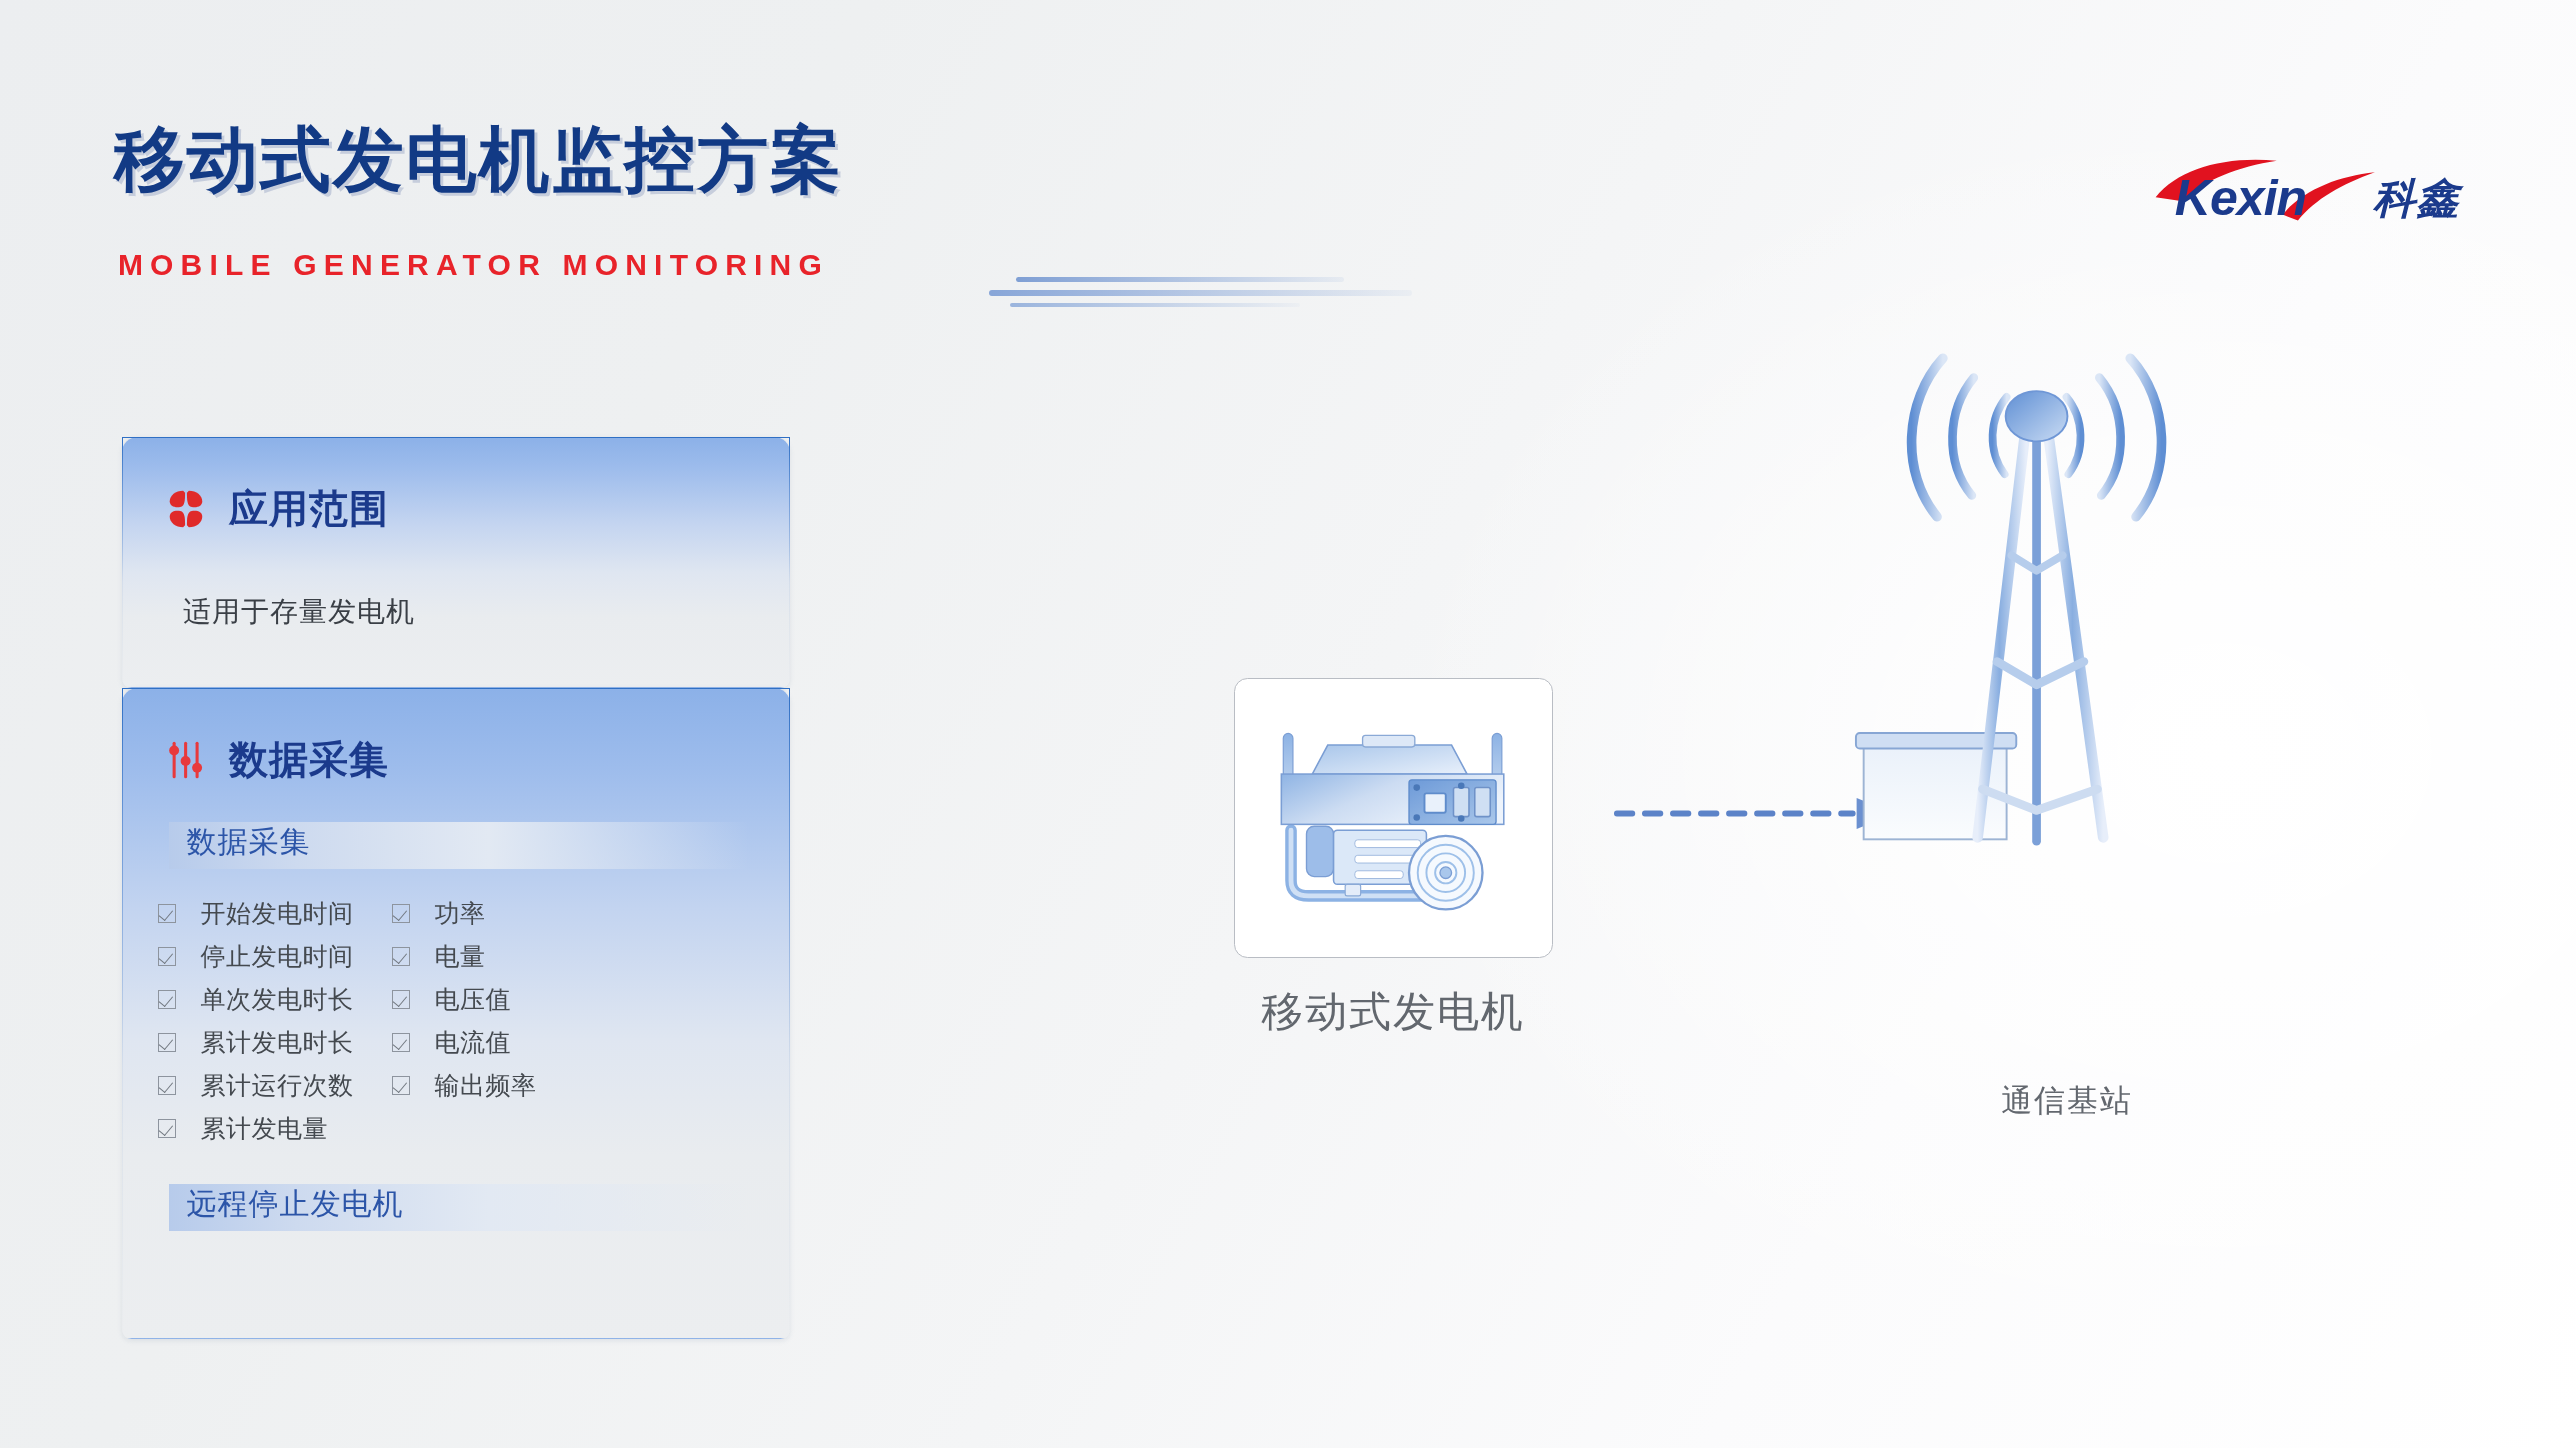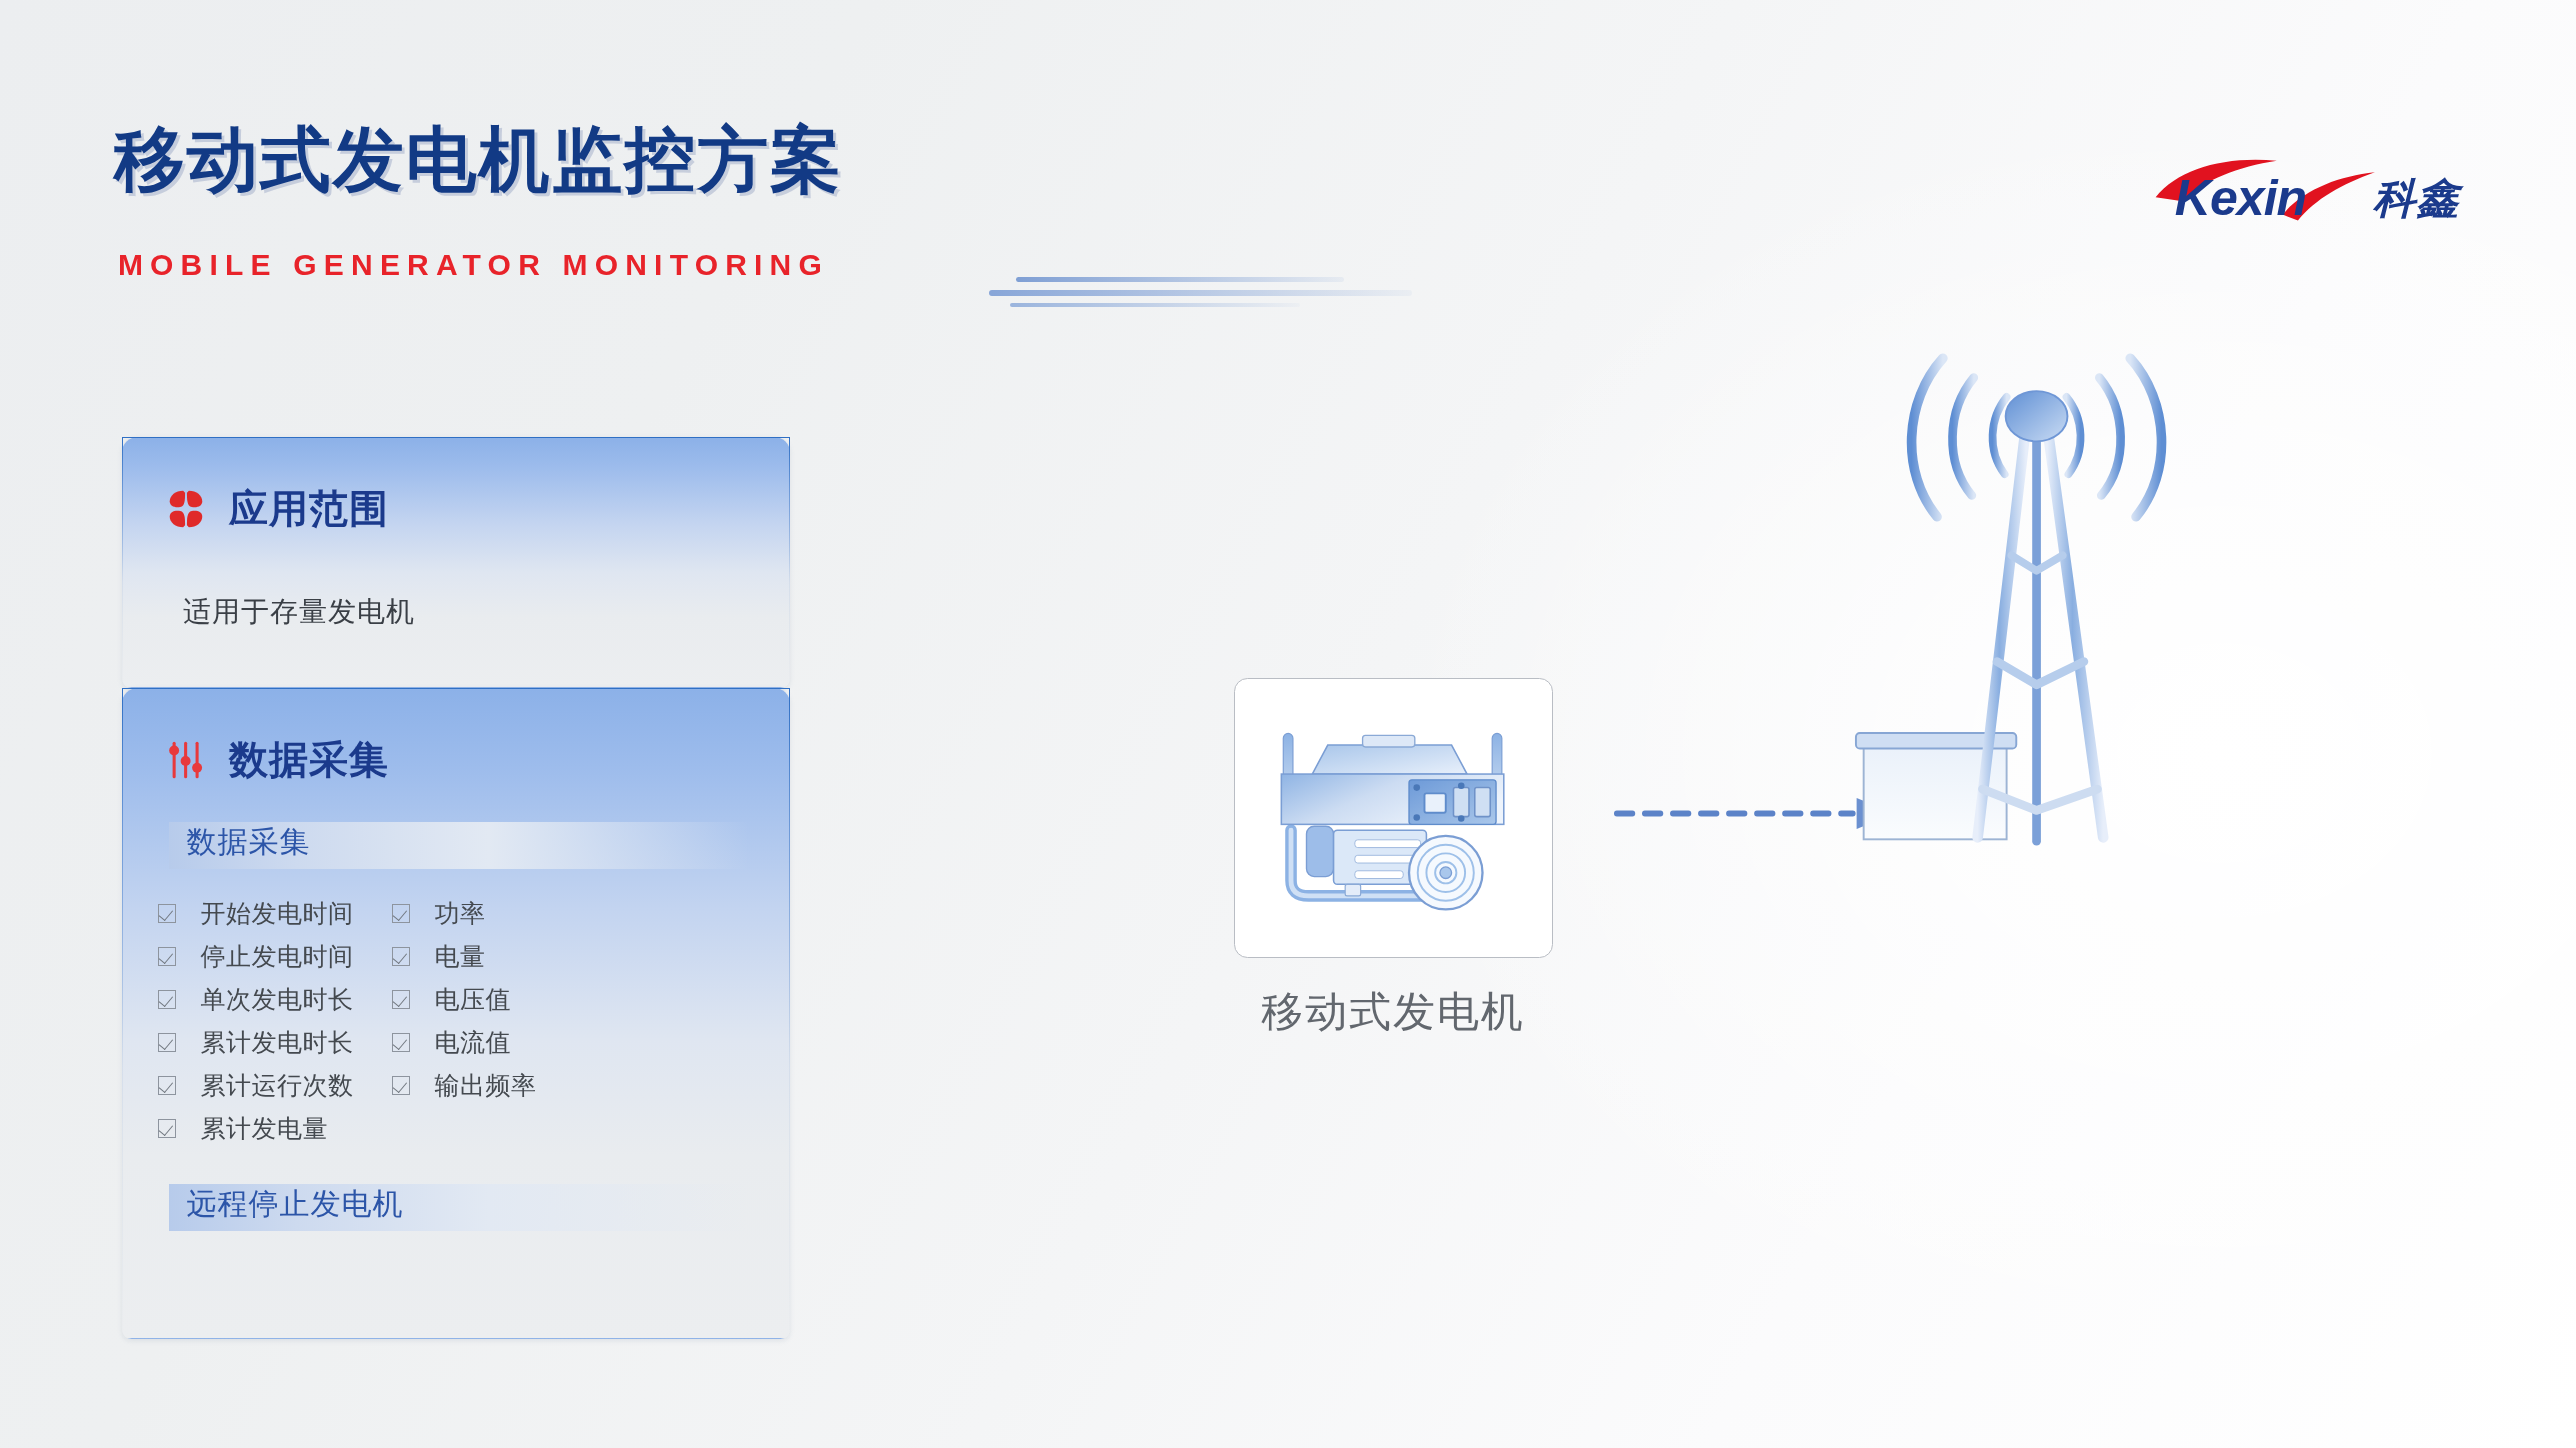--- a/index.html
+++ b/index.html
@@ -514,17 +514,18 @@
       <path d="M178 122 L128 548" fill="none" stroke="url(#gLeg)" stroke-width="11" stroke-linecap="round"></path>
       <path d="M200 122 L258 548" fill="none" stroke="url(#gLeg)" stroke-width="11" stroke-linecap="round"></path>
       <path d="M189 120 L189 552" fill="none" stroke="#7ba0d8" stroke-width="9" stroke-linecap="round"></path>
 
       <path d="M163 256 L189 272 L216 256" fill="none" stroke="#b6cdec" stroke-width="8" stroke-linecap="round" stroke-linejoin="round"></path>
       <path d="M148 366 L189 390 L238 366" fill="none" stroke="#b6cdec" stroke-width="9" stroke-linecap="round" stroke-linejoin="round"></path>
       <path d="M133 498 L189 520 L252 498" fill="none" stroke="#cddcf1" stroke-width="9" stroke-linecap="round" stroke-linejoin="round"></path>
 
       <ellipse cx="189" cy="112" rx="32" ry="26" fill="url(#gBall)" stroke="#6f97d6" stroke-width="2"></ellipse>
     </svg>
+    <div id="tower-label">通信基站</div>
 
   </div>
 
 </div>
 
 
 </body></html>

